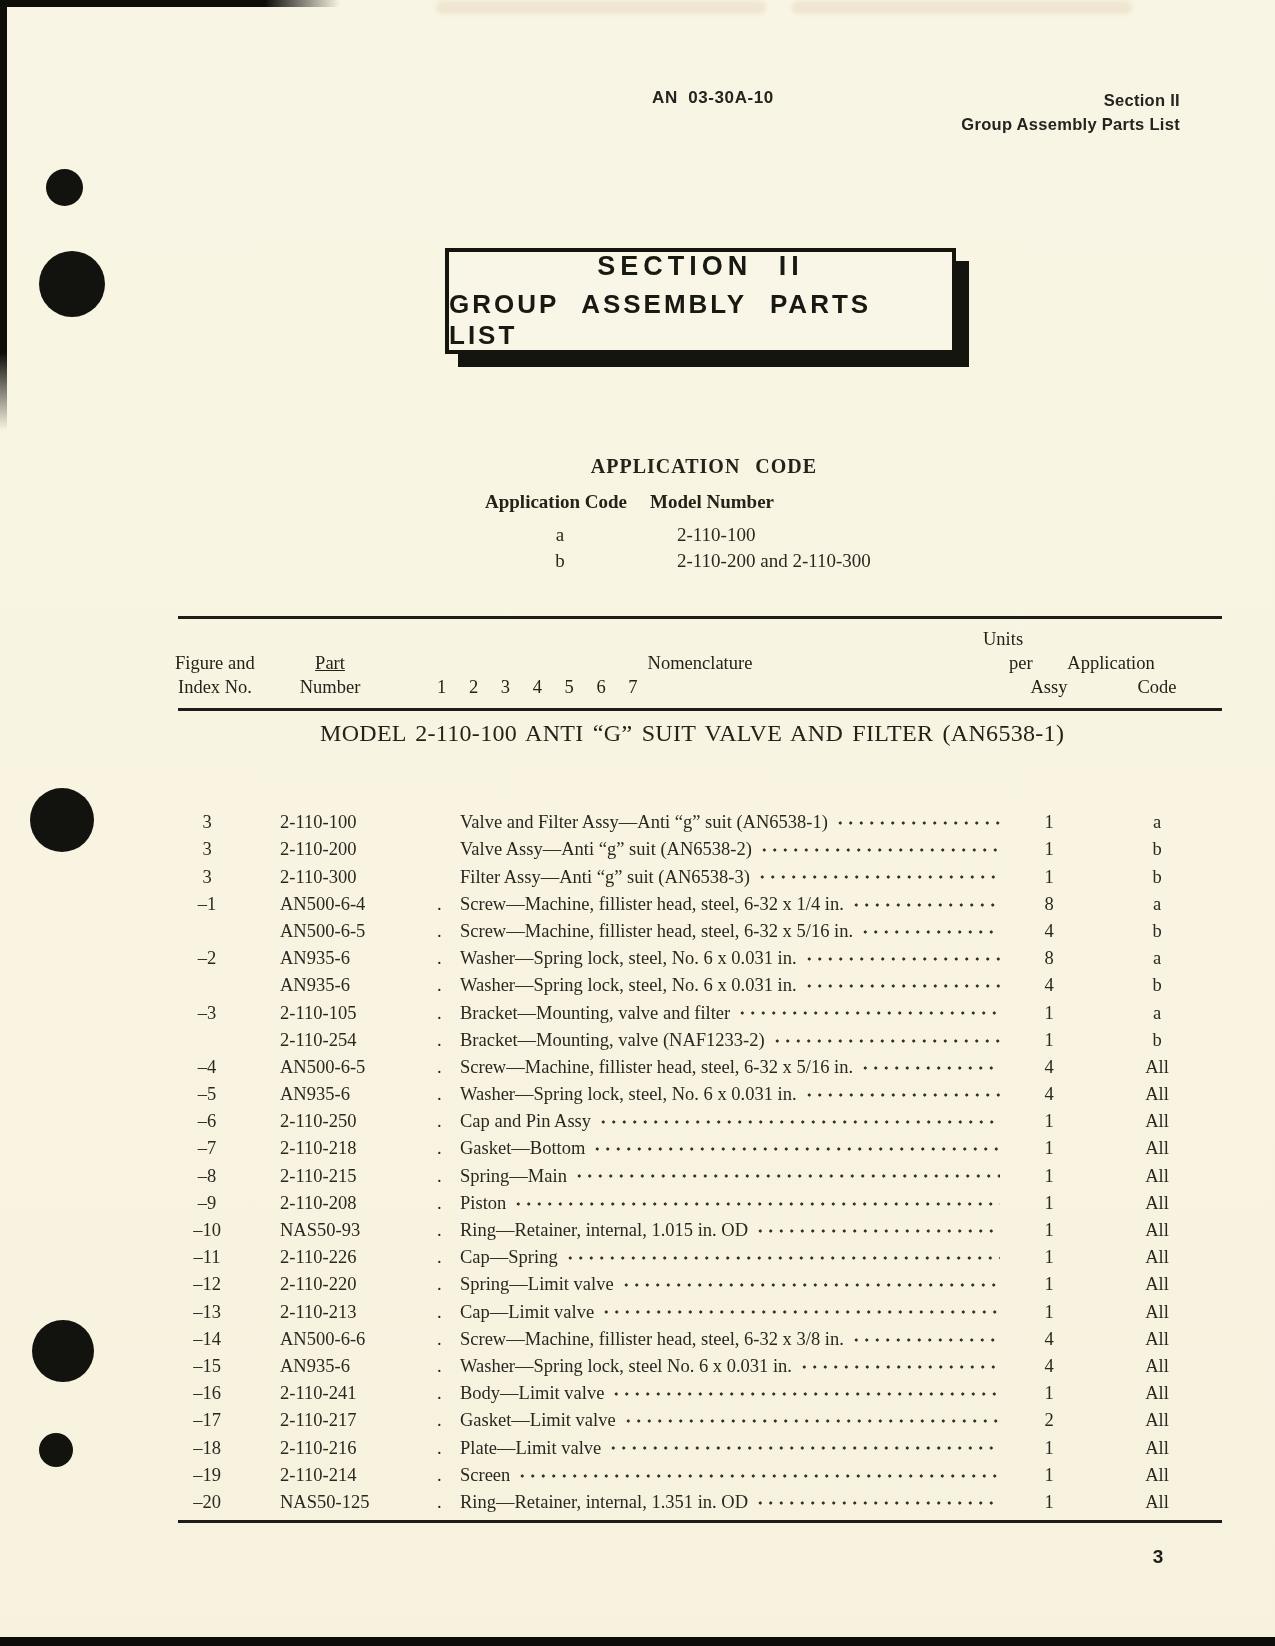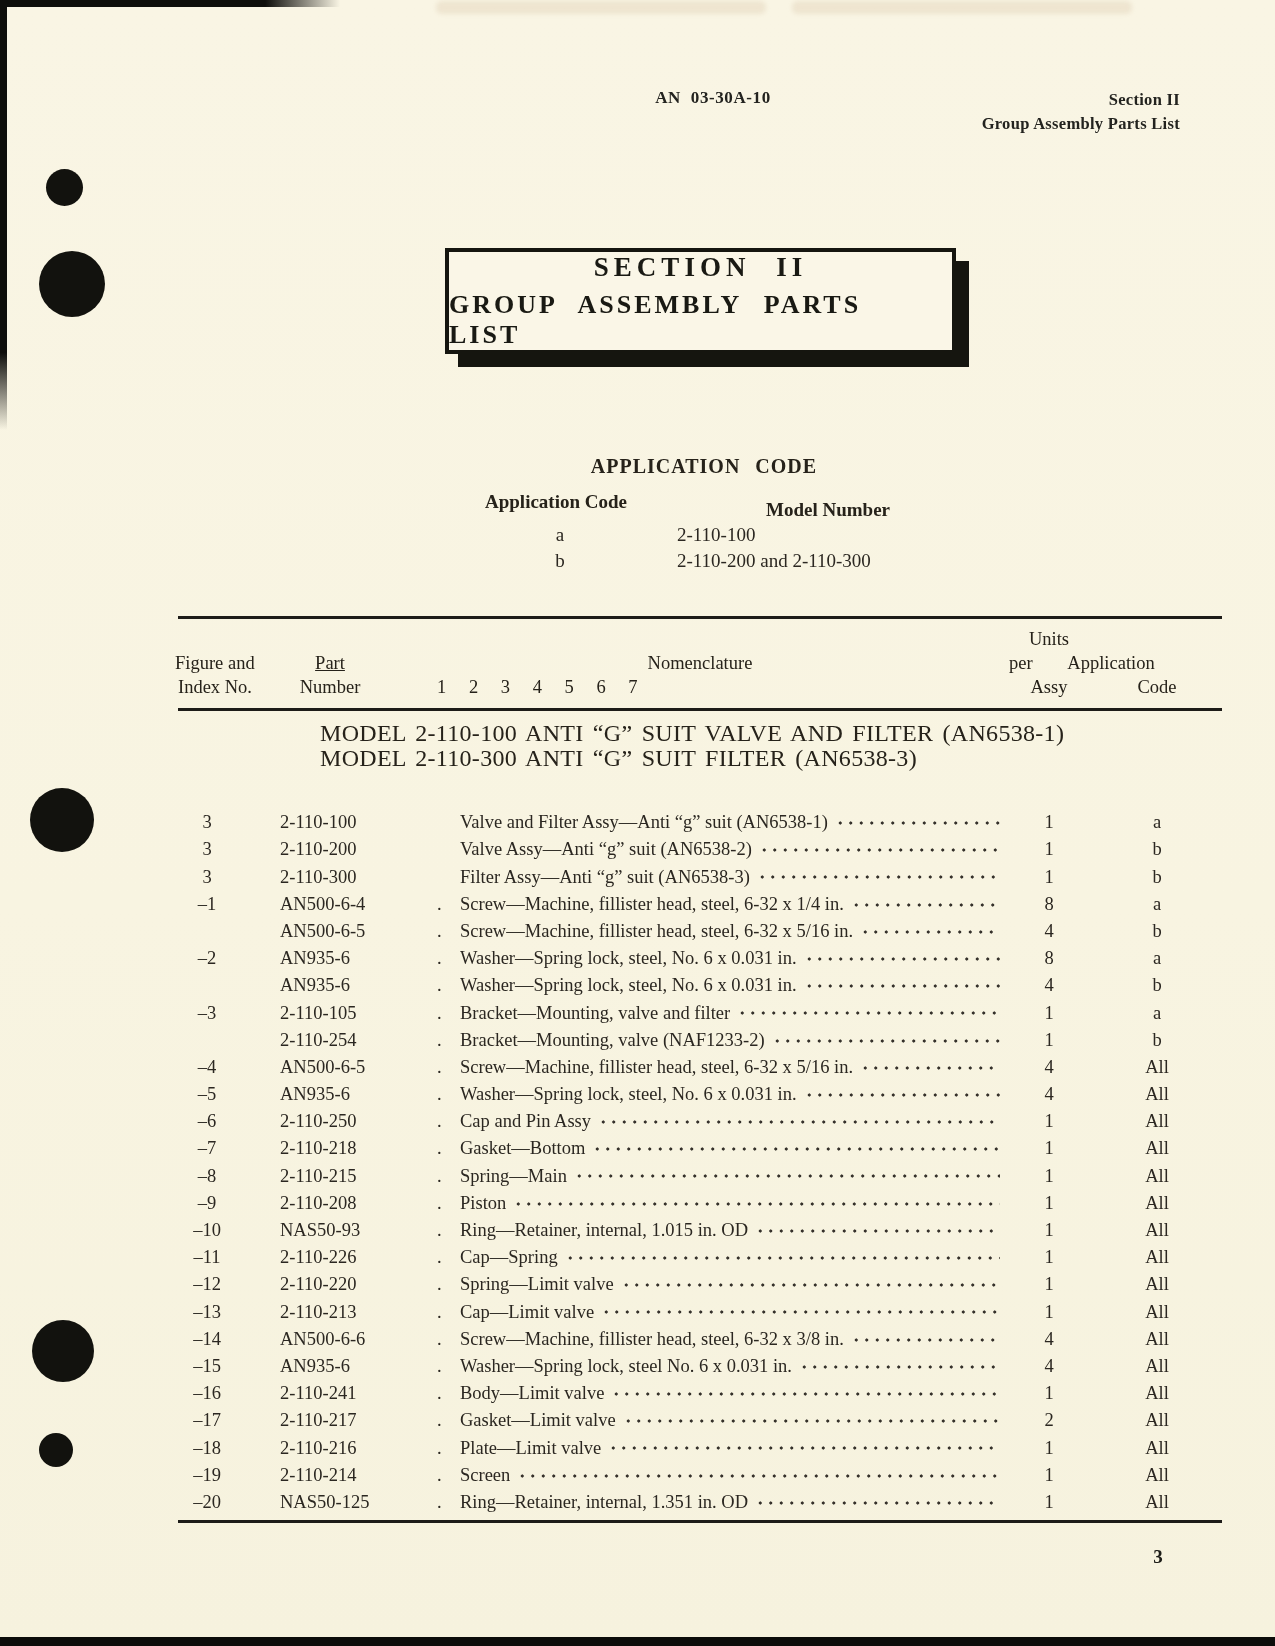--- a/index.html
+++ b/index.html
@@ -19,51 +19,51 @@
   .edge-left{position:absolute;left:0;top:0;width:7px;height:430px;
     background:linear-gradient(to bottom,#0e0e0b 82%,rgba(14,14,11,0));}
   .edge-bottom{position:absolute;left:0;bottom:0;width:100%;height:9px;background:#0c0c0a;}
   .smudge{position:absolute;top:1px;height:13px;border-radius:6px;
     background:rgba(189,148,106,.16);filter:blur(2px);}
   .smudge.s1{left:436px;width:330px;}
   .smudge.s2{left:792px;width:340px;}
   
   .hole{position:absolute;background:#12120e;border-radius:50%;}
   
-  .sans{font-family:Liberation Serif, serif;font-weight:700;}
+  .sans{font-family:Liberation Sans, sans-serif;font-weight:700;}
   .doc-number{position:absolute;left:578px;top:88px;width:270px;text-align:center;
     font-size:17px;letter-spacing:.6px;word-spacing:5px;color:#23231f;}
   .hdr-right{position:absolute;right:95px;top:88px;text-align:right;
     font-size:16.5px;line-height:24px;color:#23231f;letter-spacing:.3px;}
   
   .title-box{position:absolute;left:445px;top:248px;width:503px;height:98px;
     background:#faf6e7;border:4px solid #15150f;
     box-shadow:13px 13px 0 0 #15150f;
     display:flex;flex-direction:column;justify-content:center;align-items:center;gap:7px;}
   .title-line1{font-size:27px;letter-spacing:5px;word-spacing:14px;color:#191913;}
   .title-line2{font-size:26px;letter-spacing:3px;word-spacing:13px;color:#191913;}
   
   .app-title{position:absolute;left:504px;top:455px;width:400px;text-align:center;
     font-size:20px;letter-spacing:1px;word-spacing:9px;font-weight:700;color:#26221a;}
   .app-col1{position:absolute;left:456px;top:491px;width:200px;text-align:center;
     font-size:19px;font-weight:700;color:#26221a;}
-  .app-col2{position:absolute;left:690px;top:491px;width:200px;text-align:right;
-    font-size:19px;font-weight:700;color:#26221a;margin-top:8px;}
+  .app-col2{position:absolute;left:650px;top:491px;width:200px;text-align:left;
+    font-size:19px;font-weight:700;color:#26221a;}
   .app-rows{position:absolute;left:0;top:524px;width:100%;}
   .app-row{position:relative;height:26px;}
   .app-row .ac{position:absolute;left:540px;width:40px;text-align:center;font-size:19px;}
   .app-row .am{position:absolute;left:677px;font-size:19px;}
   
   .rule{position:absolute;left:178px;width:1044px;height:3px;background:#1d1c18;}
   .rule.r1{top:616px;}
   .rule.r2{top:708px;}
   .rule.r3{top:1520px;}
   
   .th{position:absolute;font-size:18.5px;color:#26221a;}
-  .th-units1{left:1009px;top:629px;width:80px;text-align:center;}
+  .th-units1{left:983px;top:629px;width:80px;text-align:left;}
   .th-fig1{left:175px;top:653px;}
   .th-part1{left:290px;top:653px;width:80px;text-align:center;text-decoration:underline;}
   .th-nom{left:600px;top:653px;width:200px;text-align:center;}
   .th-units2{left:1009px;top:653px;width:80px;}
   .th-app1{left:1041px;top:653px;width:140px;text-align:center;}
   .th-fig2{left:178px;top:677px;}
   .th-part2{left:286px;top:677px;width:88px;text-align:center;}
   .th-cols{left:437px;top:677px;letter-spacing:9px;}
   .th-units3{left:1009px;top:677px;width:80px;text-align:center;}
   .th-app2{left:1087px;top:677px;width:140px;text-align:center;}
@@ -140,21 +140,20 @@
   <div class="th th-units2">per</div>
   <div class="th th-app1">Application</div>
   <div class="th th-fig2">Index No.</div>
   <div class="th th-part2">Number</div>
   <div class="th th-cols">1 2 3 4 5 6 7</div>
   <div class="th th-units3">Assy</div>
   <div class="th th-app2">Code</div>
 
   <div class="model-lines">
       <div>MODEL 2-110-100 ANTI “G” SUIT VALVE AND FILTER (AN6538-1)</div>
-      <div>MODEL 2-110-300 ANTI “G” SUIT FILTER (AN6538-3)</div>
     </div>
 
   <div class="rows">
       <div class="prow">
         <span class="fig">3</span>
         <span class="part">2-110-100</span>
         <span class="pre"></span>
         <span class="nomtext">Valve and Filter Assy—Anti “g” suit (AN6538-1)</span>
         <span class="leader"></span>
         <span class="units">1</span>

